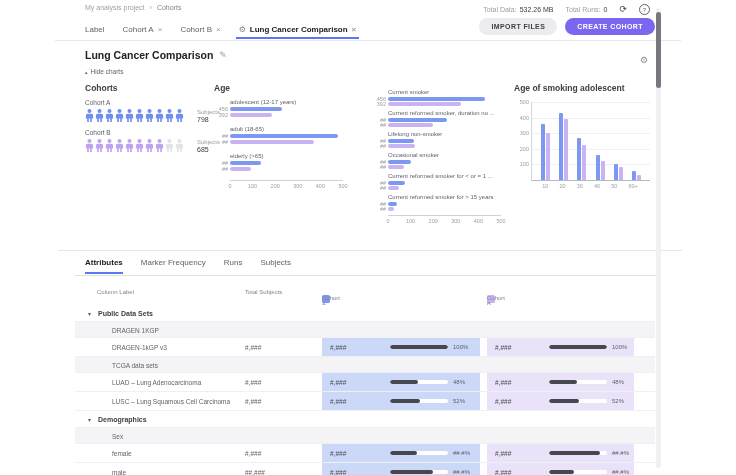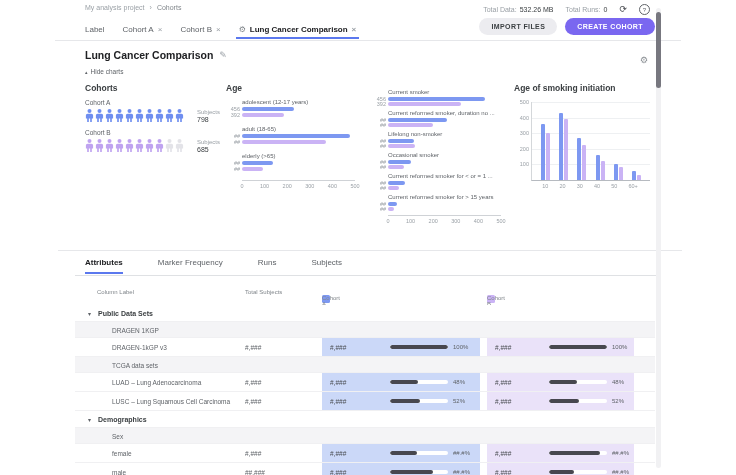--- a/index.html
+++ b/index.html
@@ -32,21 +32,21 @@
   #div-tabs{left:75px;width:581px;top:275px;border-color:#dfe1e4;}
   
   .page-title{position:absolute;left:85px;top:49px;display:flex;gap:6px;align-items:center;font-size:10.5px;font-weight:700;color:#202124;}
   .pencil{color:#9aa0a6;font-size:9px;font-weight:400;}
   .hide-charts{position:absolute;left:85px;top:68px;display:flex;gap:3px;align-items:center;font-size:6.5px;color:#5f6368;}
   .hide-charts .tri{font-size:5px;color:#5f6368;}
   
   .chart{position:absolute;top:83px;}
   .chart-title{font-size:8.5px;font-weight:600;color:#3c4043;}
   #chart-cohorts{left:85px;width:140px;}
-  #chart-age{left:226px;width:136px;}
+  #chart-age{left:214px;width:136px;}
   #chart-smoking{left:372px;width:140px;}
   #chart-init{left:514px;width:140px;}
   .gear-charts{position:absolute;left:640px;top:55px;font-size:9px;color:#8a8f94;}
   
   .cohort-row{margin-top:6px;}
   .cohort-label{font-size:6.5px;color:#5f6368;margin-bottom:2px;}
   .cohort-line{display:flex;align-items:center;}
   .people{width:104px;display:flex;flex-wrap:wrap;gap:1px;}
   .person{width:9px;height:15px;display:block;}
   .subj{margin-left:8px;display:flex;flex-direction:column;gap:1px;}
@@ -67,21 +67,21 @@
   
   .hist-wrap{position:relative;margin-left:17px;margin-top:9px;}
   .hist-plot{position:relative;width:118px;height:78px;border-left:1px solid #d4d7da;border-bottom:1px solid #b6bac0;}
   .gridline{position:absolute;left:0;right:0;border-top:1px solid #eef0f2;}
   .hist-ylabel{position:absolute;left:-17px;width:14px;text-align:right;font-size:5.5px;color:#9aa0a6;}
   .hist-bars{position:absolute;left:0;right:0;bottom:0;display:flex;justify-content:space-evenly;align-items:flex-end;}
   .hist-pair{display:flex;gap:1px;align-items:flex-end;}
   .vbar{width:4px;display:block;border-radius:1px 1px 0 0;}
   .hist-xlabels{display:flex;width:118px;margin-left:17px;justify-content:space-evenly;font-size:5.5px;color:#9aa0a6;margin-top:2px;}
   
-  .table-tabs{position:absolute;left:85px;top:258px;display:flex;gap:35px;font-size:8px;color:#5f6368;}
+  .table-tabs{position:absolute;left:85px;top:258px;display:flex;gap:18px;font-size:8px;color:#5f6368;}
   .ttab{padding-bottom:5px;cursor:default;}
   .ttab.active{color:#202124;font-weight:700;border-bottom:2px solid var(--accent);}
   
   .thead{position:absolute;left:75px;top:281px;width:580px;height:24px;font-size:6px;color:#80868b;}
   .thead span{position:absolute;top:8px;}
   .th-label{left:22px;}
   .th-total{left:170px;}
   .legend{display:flex;gap:5px;align-items:center;position:absolute;top:6px !important;}
   .legend-a{left:247px;}
   .legend-b{left:412px;}
@@ -433,21 +433,21 @@
       <span class="tick" style="left: 0%;">0</span>
       <span class="tick" style="left: 20%;">100</span>
       <span class="tick" style="left: 40%;">200</span>
       <span class="tick" style="left: 60%;">300</span>
       <span class="tick" style="left: 80%;">400</span>
       <span class="tick" style="left: 100%;">500</span>
     </div>
 </div>
 
 <div class="chart" id="chart-init">
-  <div class="chart-title">Age of smoking initiation</div>
+  <div class="chart-title">Age of smoking adolescent</div>
   <div class="hist-wrap">
     <div class="hist-plot">
         <div class="gridline" style="top: 0px;"></div>
         <span class="hist-ylabel" style="top: -3px;">500</span>
         <div class="gridline" style="top: 15.6px;"></div>
         <span class="hist-ylabel" style="top: 12.6px;">400</span>
         <div class="gridline" style="top: 31.2px;"></div>
         <span class="hist-ylabel" style="top: 28.2px;">300</span>
         <div class="gridline" style="top: 46.8px;"></div>
         <span class="hist-ylabel" style="top: 43.8px;">200</span>

